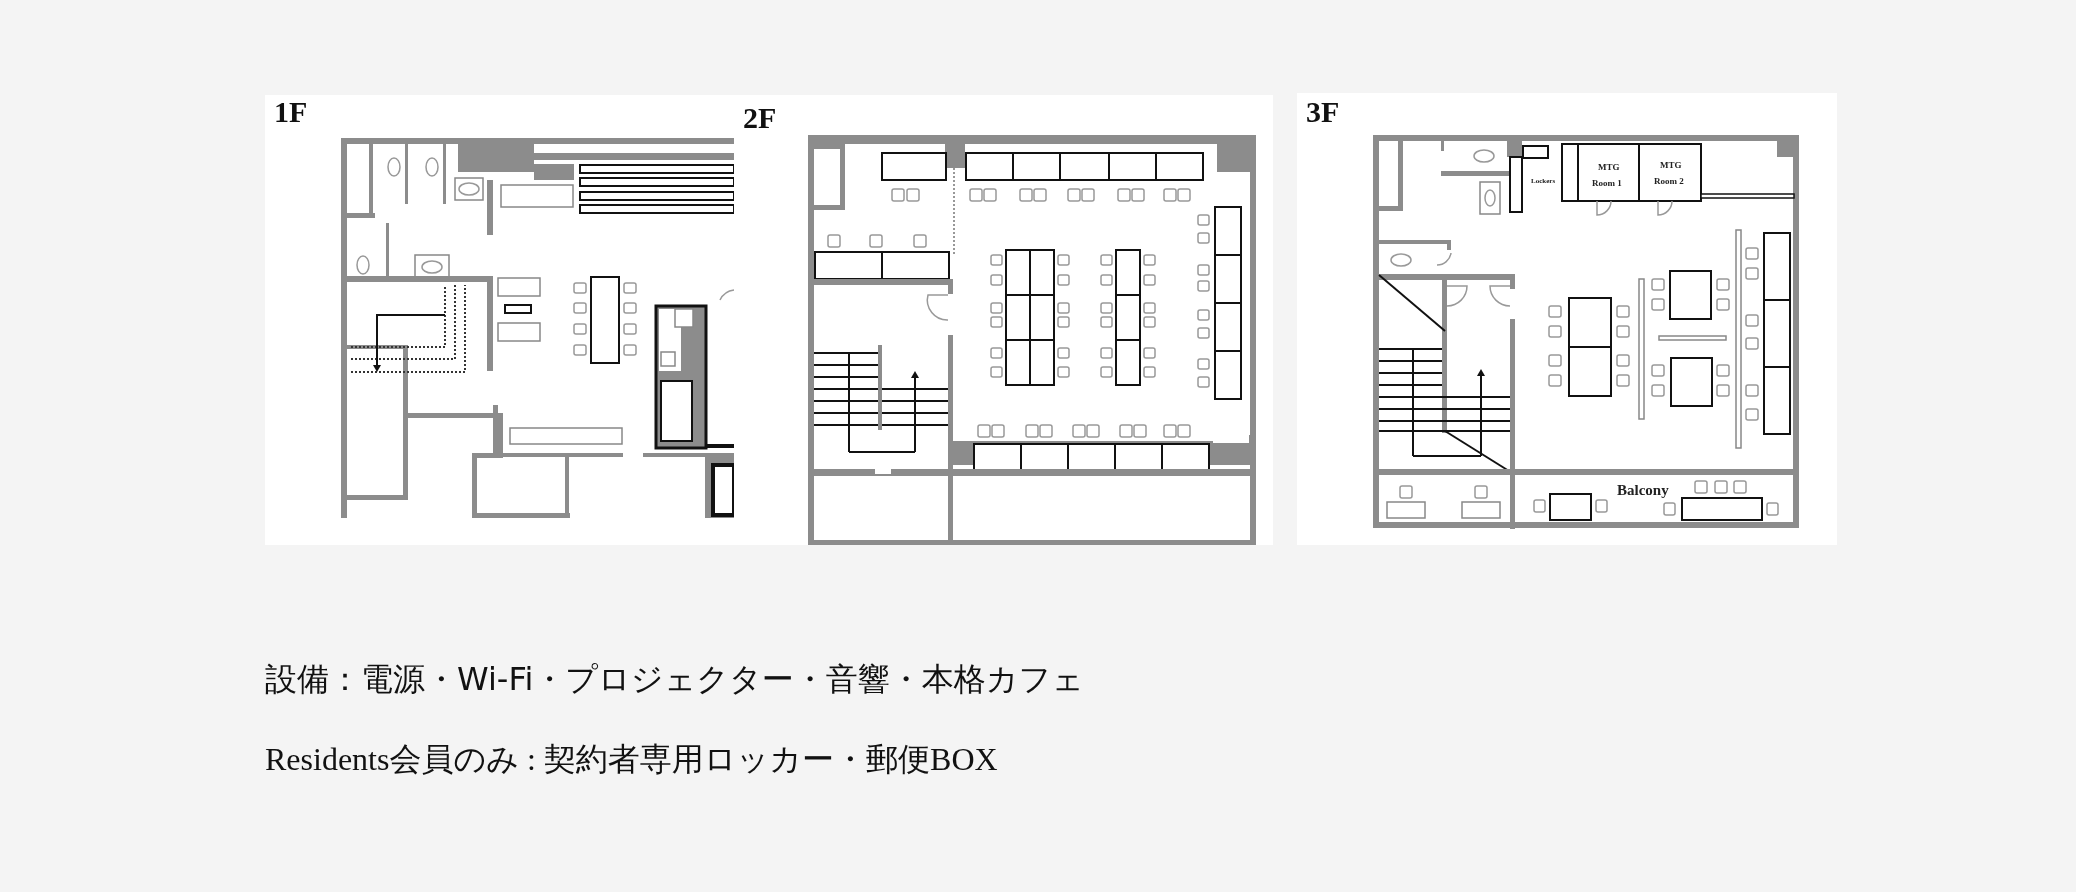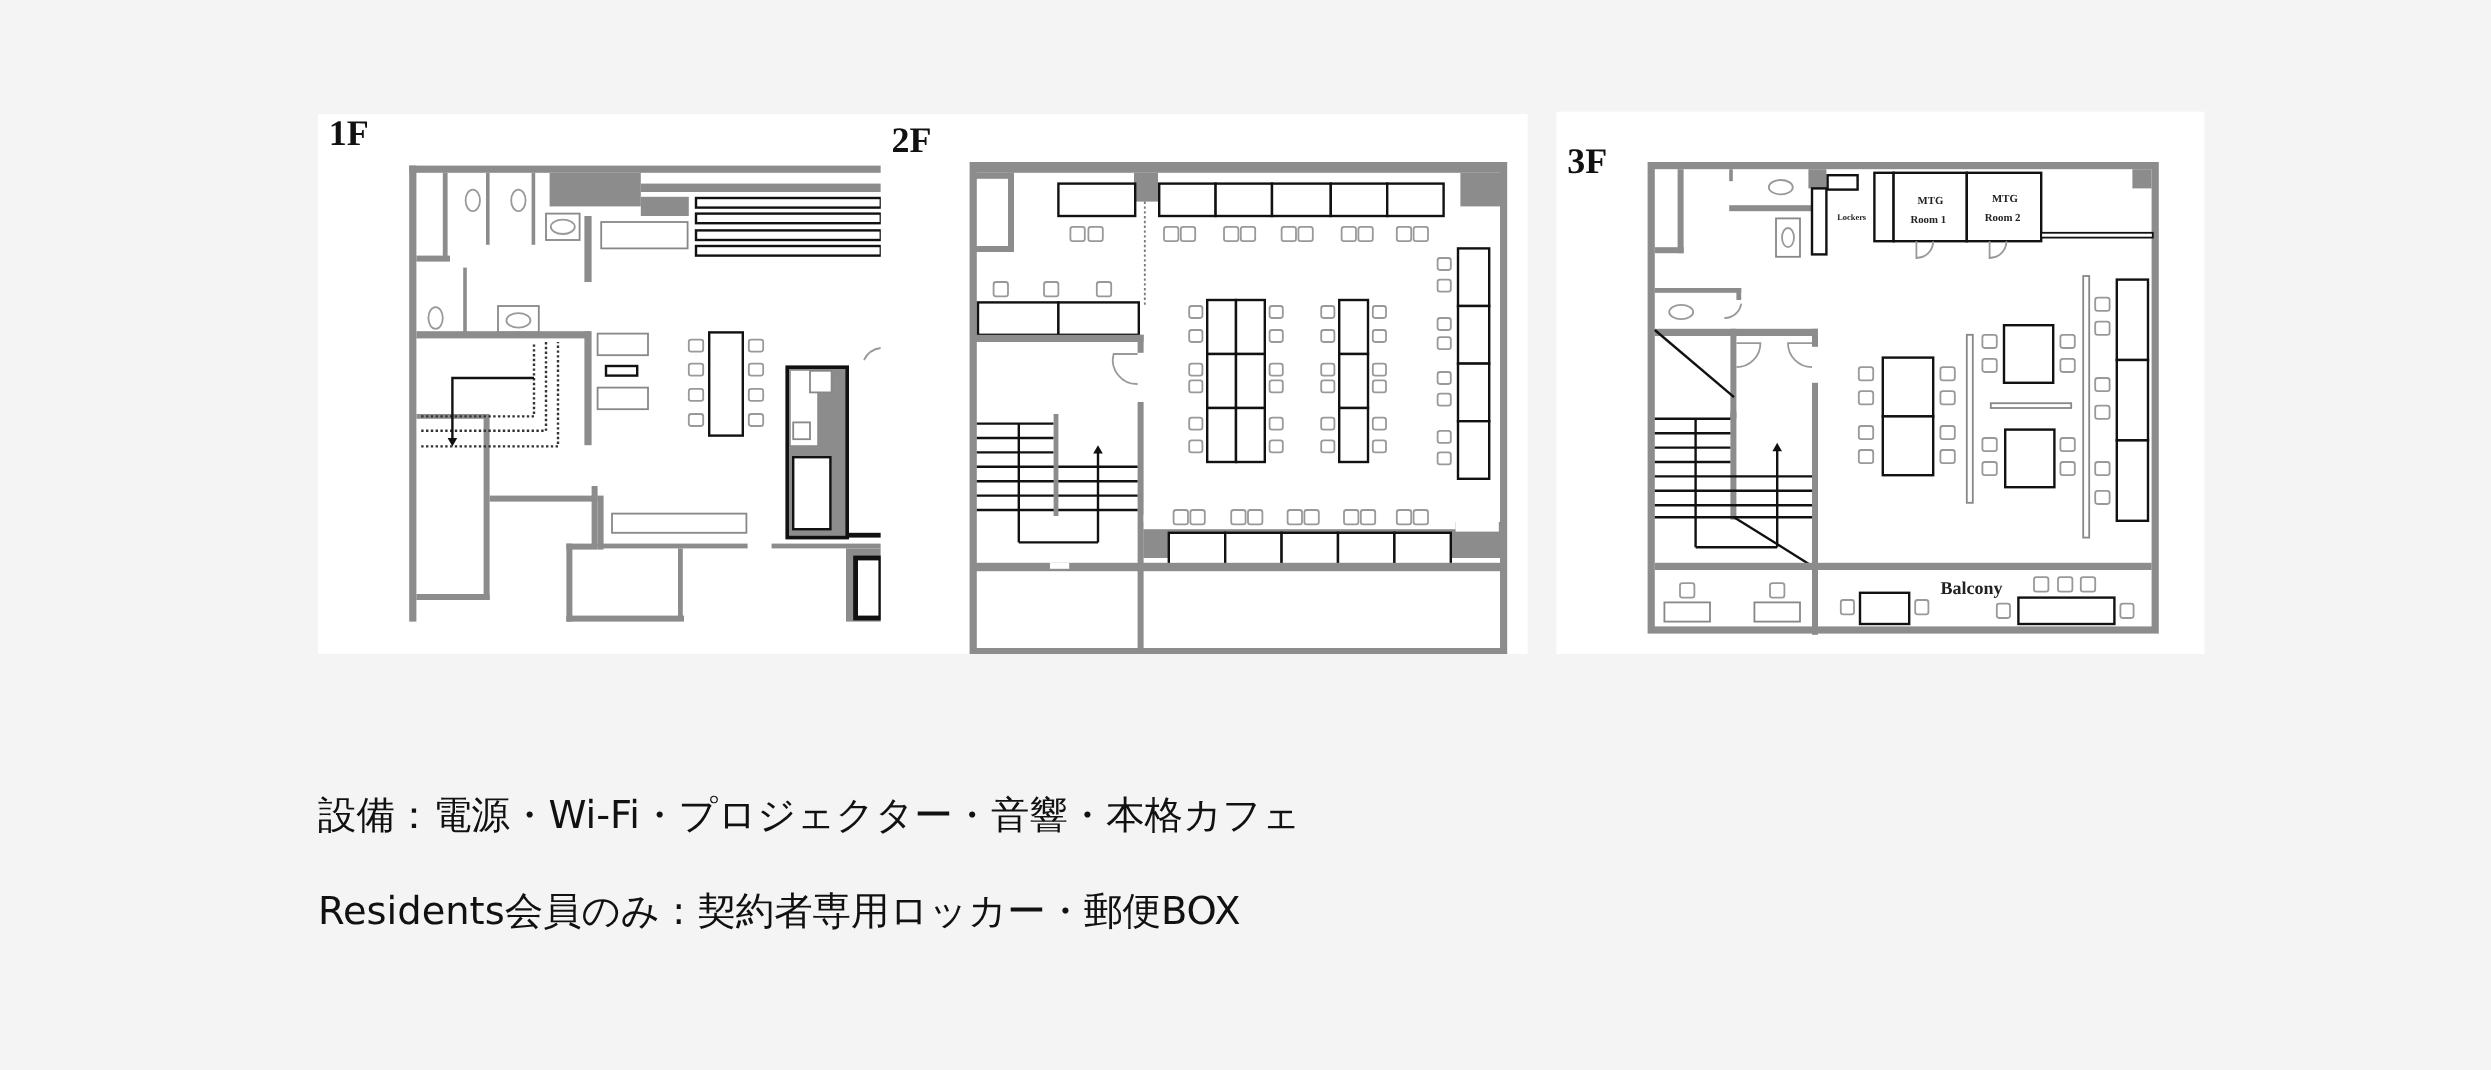--- a/index.html
+++ b/index.html
@@ -365,17 +365,17 @@
         <rect x="237" y="407" width="11" height="12" rx="2"></rect>
         <rect x="299" y="407" width="11" height="12" rx="2"></rect>
         <rect x="367" y="410" width="11" height="12" rx="2"></rect>
         <rect x="470" y="410" width="11" height="12" rx="2"></rect>
         <rect x="398" y="388" width="12" height="12" rx="2"></rect>
         <rect x="418" y="388" width="12" height="12" rx="2"></rect>
         <rect x="437" y="388" width="12" height="12" rx="2"></rect>
       </g>
     </g>
   </svg>
-  <div class="floor-label" style="left:9px;top:2px;margin-top:23px;">3F</div>
+  <div class="floor-label" style="left:9px;top:2px;">3F</div>
 </div>
 
 <div class="caption" style="top:658px;">設備：電源・Wi-Fi・プロジェクター・音響・本格カフェ</div>
-<div class="caption" style="top:738px;">Residents会員のみ : 契約者専用ロッカー・郵便BOX</div>
+<div class="caption" style="top:738px;font-family:Liberation Serif, serif;">Residents会員のみ : 契約者専用ロッカー・郵便BOX</div>
 
 </body></html>

